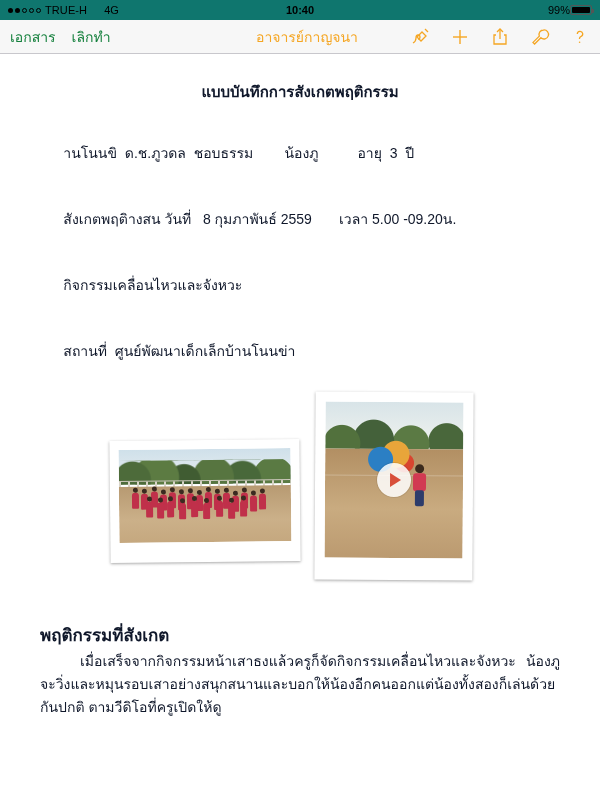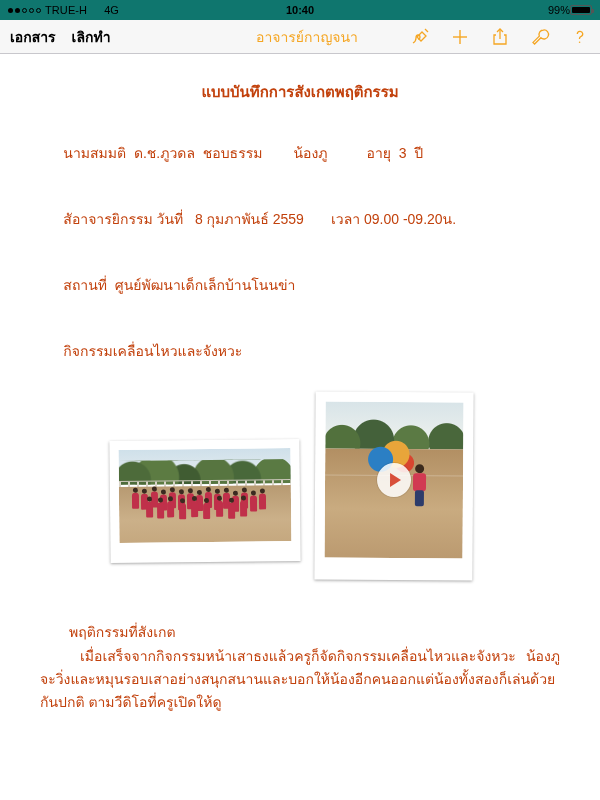--- a/index.html
+++ b/index.html
@@ -108,25 +108,24 @@
     align-items: center;
     padding: 0 10px;
     box-sizing: border-box;
   }
   .tb-left {
     display: flex;
     align-items: center;
     gap: 16px;
   }
   .tb-link {
-    color: #000000;
+    color: #15803d;
     font-size: 14px;
     cursor: pointer;
     white-space: nowrap;
-    font-weight: bold;
   }
   .tb-title {
     position: absolute;
     left: 14px; right: 0;
     text-align: center;
     font-size: 14px;
     color: #f5a623;
     pointer-events: none;
   }
   .tb-right {
@@ -147,21 +146,21 @@
   }
   .tb-icon svg { display: block; }
 
   
   .doc {
     position: relative;
     background: #ffffff;
     padding: 26px 40px 0 40px;
     box-sizing: border-box;
     font-family: "Liberation Sans", sans-serif;
-    color: #c2410c;
+    color: #0f172a;
   }
   .doc-title {
     text-align: center;
     font-size: 15px;
     font-weight: bold;
     margin: 0 0 16px 0;
   }
   .line {
     font-size: 14px;
     line-height: 22px;
@@ -315,24 +314,23 @@
   }
   .pb-play-btn .tri {
     width: 0; height: 0;
     border-left: 11px solid #d84f3a;
     border-top: 7px solid transparent;
     border-bottom: 7px solid transparent;
     margin-left: 3px;
   }
 
   .section-head {
-    font-size: 14px;
-    font-weight: normal;
+    font-size: 17px;
+    font-weight: bold;
     margin-top: 14px;
-    margin-left: 29px;
   }
   .para {
     font-size: 14px;
     line-height: 23px;
     margin-top: 2px;
     text-indent: 40px;
     text-align: justify;
   }
 </style>
 </head>
@@ -400,33 +398,33 @@
         </svg>
       </span>
     </div>
   </div>
 
   <div class="doc">
 
     <div class="doc-title">แบบบันทึกการสังเกตพฤติกรรม</div>
 
     <div class="line">
-      <span class="seg">นามสมมติ</span><span class="seg">&nbsp; </span><span class="seg">ด.ช.ภูวดล  ชอบธรรม</span><span class="seg">&nbsp;&nbsp;&nbsp;&nbsp;&nbsp;&nbsp;&nbsp; </span><span class="seg">น้องภู</span><span class="seg">&nbsp;&nbsp;&nbsp;&nbsp;&nbsp;&nbsp;&nbsp;&nbsp;&nbsp; </span><span class="seg">อายุ  3  ปี</span>
+      <span class="seg">านโนนขิ</span><span class="seg">&nbsp; </span><span class="seg">ด.ช.ภูวดล  ชอบธรรม</span><span class="seg">&nbsp;&nbsp;&nbsp;&nbsp;&nbsp;&nbsp;&nbsp; </span><span class="seg">น้องภู</span><span class="seg">&nbsp;&nbsp;&nbsp;&nbsp;&nbsp;&nbsp;&nbsp;&nbsp;&nbsp; </span><span class="seg">อายุ  3  ปี</span>
     </div>
 
     <div class="line">
-      <span class="seg">สัอาจารยิกรรม วันที่</span><span class="seg">&nbsp;&nbsp; </span><span class="seg">8 กุมภาพันธ์ 2559</span><span class="seg">&nbsp;&nbsp;&nbsp;&nbsp;&nbsp;&nbsp; </span><span class="seg">เวลา 09.00 -09.20น.</span>
+      <span class="seg">สังเกตพฤติางสน วันที่</span><span class="seg">&nbsp;&nbsp; </span><span class="seg">8 กุมภาพันธ์ 2559</span><span class="seg">&nbsp;&nbsp;&nbsp;&nbsp;&nbsp;&nbsp; </span><span class="seg">เวลา 5.00 -09.20น.</span>
+    </div>
+
+    <div class="line">
+      <span class="seg">กิจกรรมเคลื่อนไหวและจังหวะ</span>
     </div>
 
     <div class="line">
       <span class="seg">สถานที่</span><span class="seg">&nbsp; </span><span class="seg">ศูนย์พัฒนาเด็กเล็กบ้านโนนข่า</span>
-    </div>
-
-    <div class="line">
-      <span class="seg">กิจกรรมเคลื่อนไหวและจังหวะ</span>
     </div>
 
     <div class="photos">
 
       <div class="photo-frame photo-a">
         <div class="photo-inner">
           <div class="pa-sky"></div>
           <div class="pa-trees"></div>
           <div class="pa-fence"></div>
           <div class="pa-ground"></div>

